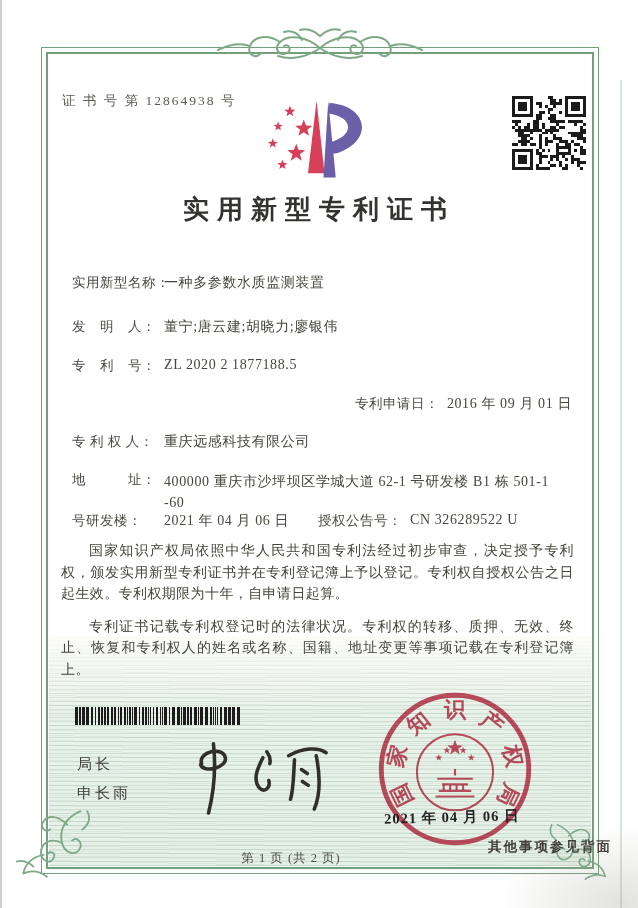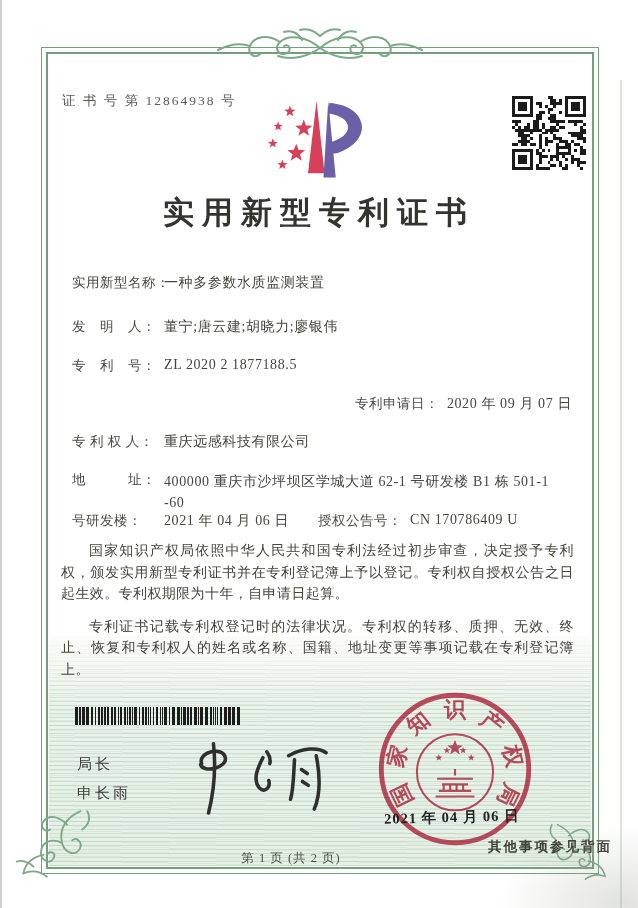--- a/index.html
+++ b/index.html
@@ -24,21 +24,21 @@
       repeating-linear-gradient(0deg, rgba(110,158,120,.22) 0 1px, transparent 1px 4px),
       repeating-linear-gradient(1.2deg, rgba(110,158,120,.10) 0 1px, transparent 1px 5px),
       linear-gradient(#ecf4ec,#e6f0e7);
   }
   .guilloche::before{content:"";position:absolute;left:0;right:0;top:0;height:70px;
     background:linear-gradient(to bottom,#fcfcf8,rgba(252,252,248,0));}
   .cert-no{position:absolute;left:62px;top:92px;font-size:13.5px;letter-spacing:2px;color:#5c5c55;}
   .logo{position:absolute;left:260px;top:88px;width:112px;height:100px;}
   .qr{position:absolute;left:512px;top:96px;width:74px;height:74px;}
   .title{position:absolute;left:50%;top:192px;transform:translateX(-50%);
-    font-size:31px;font-weight:700;letter-spacing:8px;color:#333330;white-space:nowrap;}
+    font-size:26px;font-weight:700;letter-spacing:8px;color:#333330;white-space:nowrap;}
   .field{position:absolute;left:72px;width:500px;font-size:14px;color:#46463f;display:flex;}
   .field .lab{display:inline-block;width:92px;flex:0 0 92px;white-space:pre;font-size:13.5px;letter-spacing:.5px;color:#4b4b44;}
   .field .val{white-space:pre-wrap;letter-spacing:.6px;}
   .f-name{top:274px;} .f-inv{top:318px;} .f-pat{top:357px;} .f-file{top:395px;justify-content:flex-end;}
   .f-owner{top:433px;} .f-addr{top:471px;} .f-grant{top:512px;}
   .f-addr .val{line-height:21px;}
   .grant2{position:absolute;left:246px;top:0;display:flex;}
   .body-text{position:absolute;left:61px;top:540px;width:513px;font-size:14px;
     line-height:21.5px;text-align:justify;color:#45453c;letter-spacing:.4px;}
   .body-text p{margin:0;text-indent:2em;}
@@ -327,36 +327,36 @@
   <div class="field f-name">
     <span class="lab">实用新型名称：</span>
     <span class="val">一种多参数水质监测装置</span>
   </div>
   <div class="field f-pat">
     <span class="lab">专　利　号：</span>
     <span class="val">ZL 2020 2 1877188.5</span>
   </div>
   <div class="field f-file">
     <span class="lab">专利申请日：</span>
-    <span class="val">2020 年 09 月 07 日</span>
+    <span class="val">2016 年 09 月 01 日</span>
   </div>
   <div class="field f-owner">
     <span class="lab">专 利 权 人：</span>
     <span class="val">重庆远感科技有限公司</span>
   </div>
   <div class="field f-addr">
     <span class="lab">地　　　址：</span>
     <span class="val"><span>400000 重庆市沙坪坝区学城大道 62-1 号研发楼 B1 栋 501-1</span><br><span>-60</span></span>
   </div>
   <div class="field f-grant">
     <span class="lab">号研发楼：</span>
     <span class="val">2021 年 04 月 06 日</span>
     <span class="grant2">
       <span class="lab">授权公告号：</span>
-      <span class="val">CN 170786409 U</span>
+      <span class="val">CN 326289522 U</span>
     </span>
   </div>
 
   <div class="body-text">
     <p>国家知识产权局依照中华人民共和国专利法经过初步审查，决定授予专利权，颁发实用新型专利证书并在专利登记簿上予以登记。专利权自授权公告之日起生效。专利权期限为十年，自申请日起算。</p>
     <p>专利证书记载专利权登记时的法律状况。专利权的转移、质押、无效、终止、恢复和专利权人的姓名或名称、国籍、地址变更等事项记载在专利登记簿上。</p>
   </div>
 
   <div class="barcode">
     <svg viewBox="0 0 166 18" preserveAspectRatio="none" shape-rendering="crispEdges">

